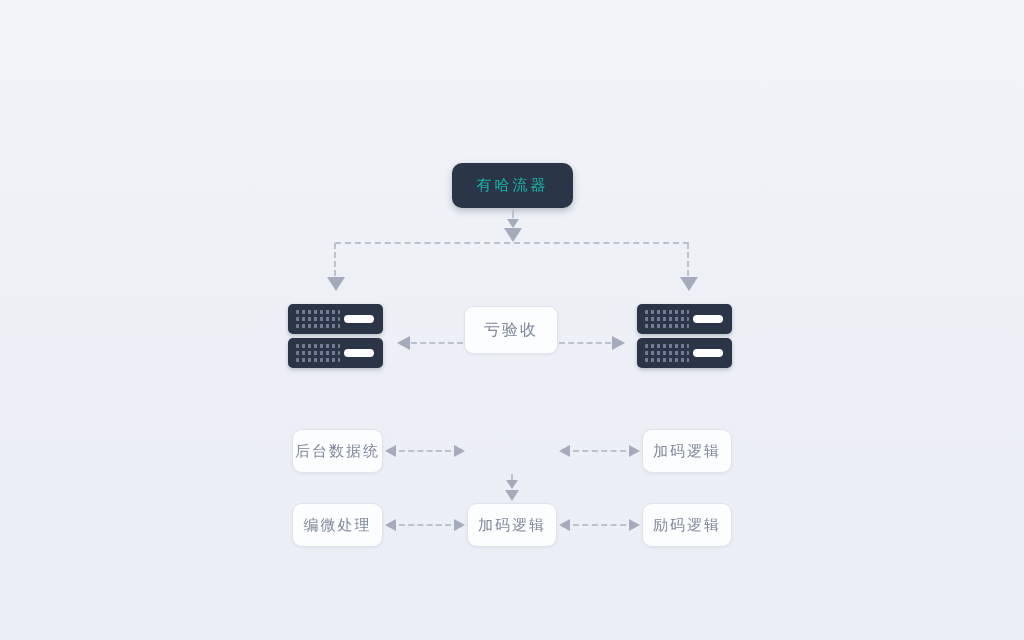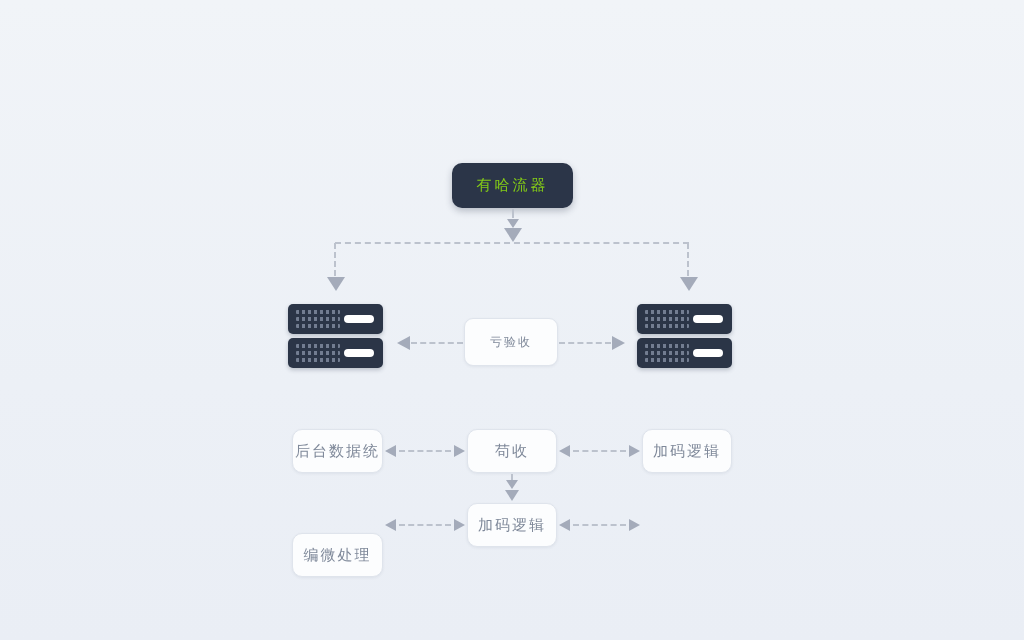--- a/index.html
+++ b/index.html
@@ -18,32 +18,32 @@
   }
   .subtitle {
     position:absolute; left:68px; top:102px;
     font-size:16px; color:#b9c0cb; letter-spacing:1px;
   }
 
   
   .node-dark {
     position:absolute; display:flex; align-items:center; justify-content:center;
     background:#2b3548; border-radius:10px;
-    color:#84cc16; font-size:15px; letter-spacing:3px;
+    color:#14b8a6; font-size:15px; letter-spacing:3px;
     box-shadow:0 3px 7px rgba(35,48,70,.28);
   }
   .top-node { left:452px; top:163px; width:121px; height:45px; }
 
   .node-light {
     position:absolute; display:flex; align-items:center; justify-content:center;
     background:#fcfdfe; border:1px solid #dfe4ec; border-radius:9px;
     color:#7e8899; font-size:15px; letter-spacing:2px;
     box-shadow:0 1px 3px rgba(40,60,90,.07);
   }
-  .mid-node { left:464px; top:318px; width:94px; height:48px; font-size:12px; }
+  .mid-node { left:464px; top:306px; width:94px; height:48px; font-size:16px; }
 
   .grid-node { width:91px; height:44px; border-radius:10px; }
 
   
   .server {
     position:absolute; width:95px; height:30px; border-radius:5px;
     background:#2b3547; box-shadow:0 2px 4px rgba(30,42,66,.25);
   }
   .server-lines { position:absolute; left:8px; top:6px; width:44px; }
   .server-line {
@@ -136,46 +136,46 @@
   <div class="tri tri-right" style="left:612px; top:336px;"></div>
 
   <div class="node-light grid-node" style="left:292px; top:429px;">
     <span>后台数据统</span>
   </div>
   <div class="row-connector" style="left:385px; top:445px; width:80px;">
     <div class="t-l"></div>
     <div class="dash"></div>
     <div class="t-r"></div>
   </div>
-  <div class="node-light grid-node" style="left:467px; top:429px; width:90px;">
-    <span>苟收</span>
-  </div>
   <div class="row-connector" style="left:559px; top:445px; width:81px;">
     <div class="t-l"></div>
     <div class="dash"></div>
     <div class="t-r"></div>
   </div>
   <div class="node-light grid-node" style="left:642px; top:429px; width:90px;">
     <span>加码逻辑</span>
   </div>
 
   <div class="vdash" style="left:511px; top:474px; height:6px;"></div>
   <div class="tri tri-down-sm" style="left:506px; top:480px;"></div>
   <div class="tri tri-down-md" style="left:505px; top:490px;"></div>
 
-  <div class="node-light grid-node" style="left:292px; top:533px;">
+  <div class="node-light grid-node" style="left:292px; top:503px;">
     <span>编微处理</span>
   </div>
   <div class="row-connector" style="left:385px; top:519px; width:80px;">
     <div class="t-l"></div>
     <div class="dash"></div>
     <div class="t-r"></div>
   </div>
   <div class="node-light grid-node" style="left:467px; top:503px; width:90px;">
     <span>加码逻辑</span>
   </div>
   <div class="row-connector" style="left:559px; top:519px; width:81px;">
     <div class="t-l"></div>
     <div class="dash"></div>
     <div class="t-r"></div>
   </div>
+  <div class="node-light grid-node" style="left:642px; top:503px; width:90px;">
+    <span>励码逻辑</span>
+  </div>
 
 </div>
 
 </body></html>

